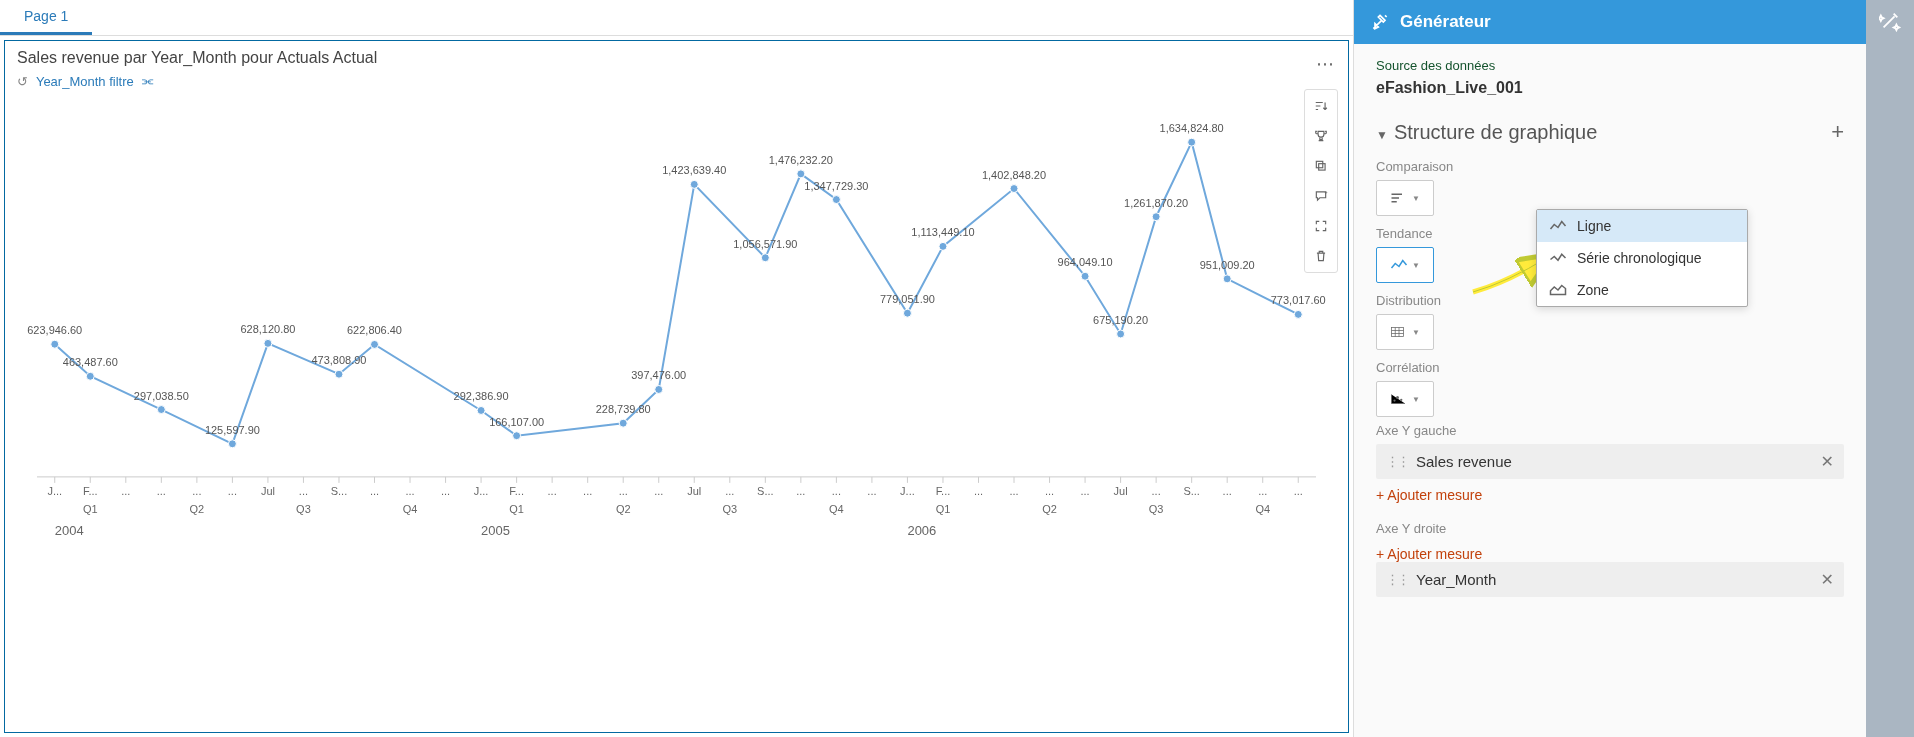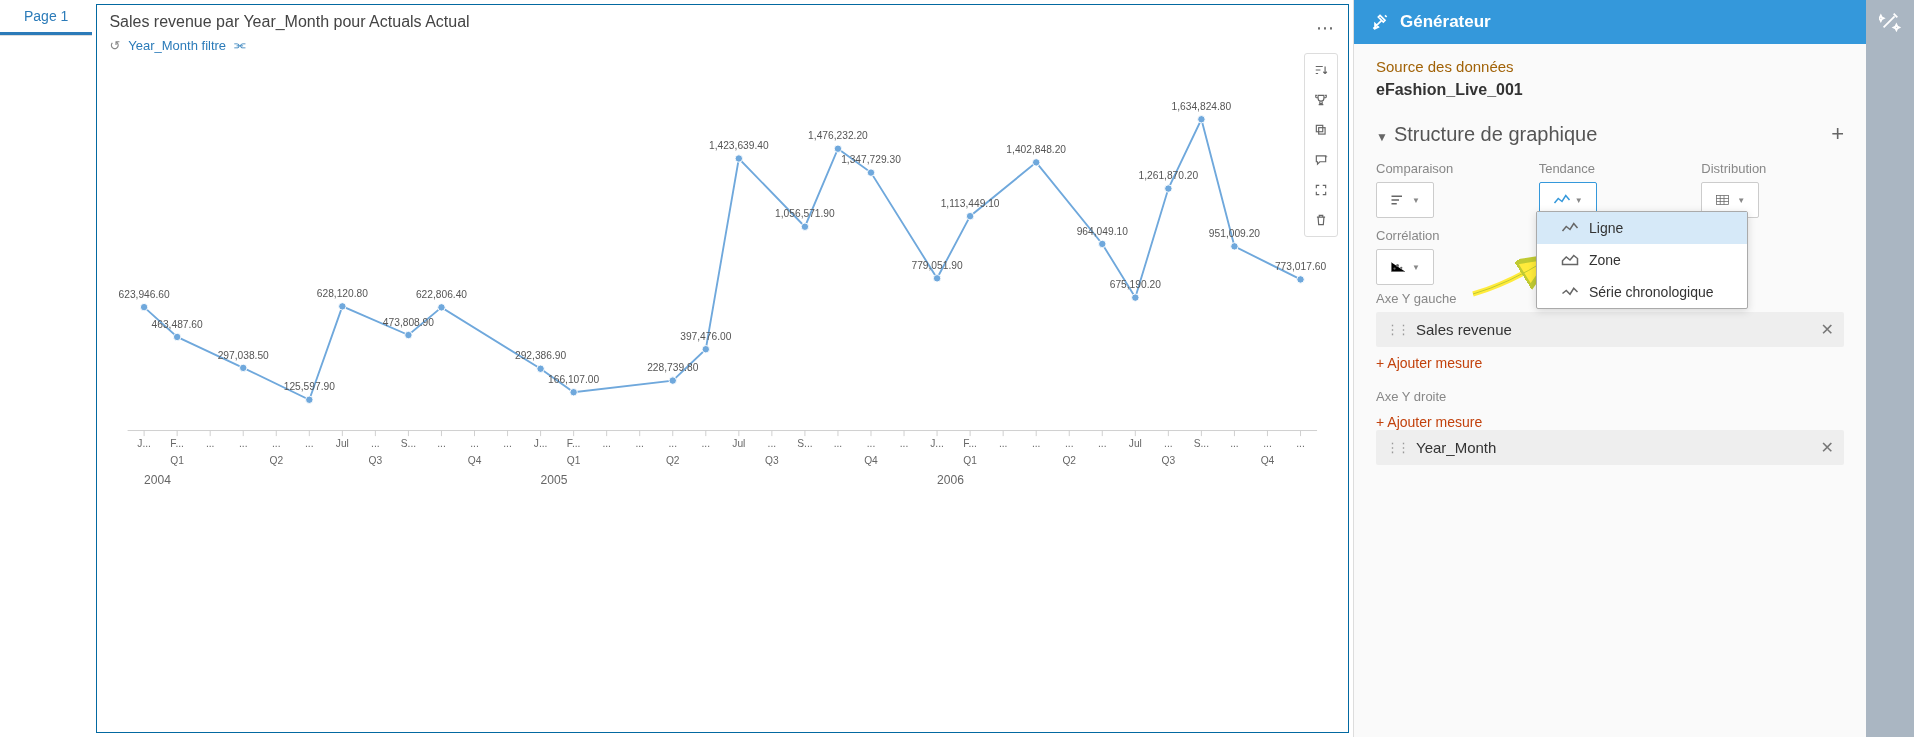--- a/index.html
+++ b/index.html
@@ -1,18 +1,18 @@
 <!DOCTYPE html>
 <html><head>
 <meta charset="utf-8">
 <style>
 * { box-sizing: border-box; margin: 0; padding: 0; }
 body { font-family: "Segoe UI", Arial, sans-serif; font-size: 13px; color: #333; background: #fff; overflow: hidden; }
 .app { display: flex; width: 1914px; height: 737px; }
-.main { flex: 1; display: flex; flex-direction: row; border-right: 1px solid #ddd; }
+.main { flex: 1; display: flex; flex-direction: column; border-right: 1px solid #ddd; }
 .tabs { display: flex; border-bottom: 1px solid #ddd; height: 36px; }
 .tab { padding: 8px 24px; color: #2b7bb9; border-bottom: 3px solid #2b7bb9; font-size: 14px; cursor: pointer; }
 .chart-area { flex: 1; position: relative; padding: 8px 12px; border: 1px solid #0369a1; margin: 4px; }
 .chart-title { font-size: 16px; color: #444; margin-bottom: 6px; }
 .chart-filter-row { display: flex; align-items: center; gap: 8px; color: #2b7bb9; font-size: 13px; }
 .chart-filter-row .icon { color: #888; }
 .chart-svg-wrap { position: relative; height: 480px; }
 .chart-svg { width: 100%; height: 100%; }
 .chart-toolbar { position: absolute; top: 48px; right: 10px; display: flex; flex-direction: column; gap: 2px; background: #fff; border: 1px solid #ddd; border-radius: 3px; padding: 2px; }
 .chart-toolbar .tbtn { width: 28px; height: 28px; display: flex; align-items: center; justify-content: center; color: #666; cursor: pointer; }
@@ -21,33 +21,33 @@
 .data-label { font-size: 11px; fill: #555; }
 .line { fill: none; stroke: #6fa8dc; stroke-width: 2; }
 .pt { fill: #6fa8dc; stroke: #fff; stroke-width: 1; }
 .axis-line { stroke: #ccc; stroke-width: 1; }
 .tick { stroke: #ccc; }
 .panel { width: 560px; display: flex; background: #fafafa; }
 .panel-body { flex: 1; display: flex; flex-direction: column; }
 .panel-header { background: #3498db; color: #fff; display: flex; align-items: center; padding: 0 16px; height: 44px; font-size: 17px; font-weight: 700; gap: 10px; }
 .panel-right-strip { width: 48px; background: #aab6c2; display: flex; align-items: flex-start; justify-content: center; padding-top: 10px; }
 .panel-content { padding: 14px 22px; flex: 1; overflow: auto; }
-.src-label { color: #a16207; font-size: 15px; margin-bottom: 6px; }
+.src-label { color: #14532d; font-size: 13px; margin-bottom: 6px; }
 .src-value { color: #333; font-size: 16px; margin-bottom: 22px; font-weight: bold; }
 .section-row { display: flex; align-items: center; justify-content: space-between; margin-bottom: 14px; }
 .section-title { color: #555; font-size: 20px; font-weight: 400; }
 .section-title .caret { display: inline-block; margin-right: 6px; font-size: 12px; color: #666; }
 .plus-btn { color: #666; font-size: 22px; cursor: pointer; }
-.struct-grid { display: grid; grid-template-columns: 1fr 1fr 1fr; gap: 10px 20px; position: relative; }
+.struct-grid { display: grid; grid-template-columns: 1fr; gap: 10px 20px; position: relative; }
 .struct-cell .struct-label { color: #888; font-size: 13px; margin-bottom: 6px; }
 .struct-btn { border: 1px solid #ccc; background: #fff; width: 58px; height: 36px; display: flex; align-items: center; justify-content: center; gap: 4px; cursor: pointer; border-radius: 2px; color: #666; }
 .struct-btn.active { border-color: #3498db; }
 .struct-btn .caret { font-size: 8px; color: #888; }
 .dropdown { position: absolute; top: 50px; left: 160px; width: 212px; background: #fff; border: 1px solid #aaa; border-radius: 2px; box-shadow: 0 2px 8px rgba(0,0,0,.15); z-index: 5; }
-.dropdown-item { display: flex; align-items: center; gap: 10px; padding: 8px 24px; cursor: pointer; font-size: 14px; }
+.dropdown-item { display: flex; align-items: center; gap: 10px; padding: 8px 12px; cursor: pointer; font-size: 14px; }
 .dropdown-item.selected { background: #d6e9f8; }
 .subhead { color: #888; font-size: 12px; font-weight: 700; letter-spacing: .5px; margin-top: 18px; margin-bottom: 6px; }
 .axis-label { color: #888; font-size: 13px; margin-top: 6px; margin-bottom: 6px; }
 .chip { background: #eee; display: flex; align-items: center; padding: 8px 10px; border-radius: 2px; margin-bottom: 4px; }
 .chip .grip { color: #999; margin-right: 8px; letter-spacing: -2px; }
 .chip .chip-text { flex: 1; color: #333; font-size: 15px; }
 .chip .chip-x { color: #777; cursor: pointer; font-size: 16px; }
 .add-link { color: #c2410c; font-size: 14px; cursor: pointer; margin-top: 4px; display: inline-block; }
 .arrow-annot { position: absolute; top: 88px; left: 92px; z-index: 4; pointer-events: none; }
 svg.icon-sm { width: 18px; height: 14px; }
@@ -309,29 +309,29 @@
 
           <div class="dropdown">
             <div class="dropdown-item selected">
               <svg class="icon-sm" viewBox="0 0 24 16">
                   <path fill="none" stroke="#666" stroke-width="2" d="M2 12l5-6 5 4 5-8 5 6"></path>
                 </svg>
               <span>Ligne</span>
             </div>
             <div class="dropdown-item">
               <svg class="icon-sm" viewBox="0 0 24 16">
+                  <path fill="none" stroke="#666" stroke-width="2" d="M2 10l5-4 5 5 5-8 5 5"></path>
+                </svg>
+              <span>Série chronologique</span>
+            </div>
+            <div class="dropdown-item">
+              <svg class="icon-sm" viewBox="0 0 24 16">
                   <path fill="none" stroke="#666" stroke-width="2" d="M2 14V9l5-5 5 4 5-6 5 4v8z"></path>
                 </svg>
               <span>Zone</span>
-            </div>
-            <div class="dropdown-item">
-              <svg class="icon-sm" viewBox="0 0 24 16">
-                  <path fill="none" stroke="#666" stroke-width="2" d="M2 10l5-4 5 5 5-8 5 5"></path>
-                </svg>
-              <span>Série chronologique</span>
             </div>
           </div>
 
           <svg class="arrow-annot" width="90" height="50">
             <defs>
                 <marker id="ah" markerWidth="8" markerHeight="8" refX="6" refY="3" orient="auto">
                   <path d="M0,0 L7,3 L0,6 z" fill="#ffeb3b" stroke="#c0ca33"></path>
                 </marker>
               </defs>
             <path d="M5,45 Q40,35 80,10" fill="none" stroke="#ffeb3b" stroke-width="5" marker-end="url(#ah)"></path>

